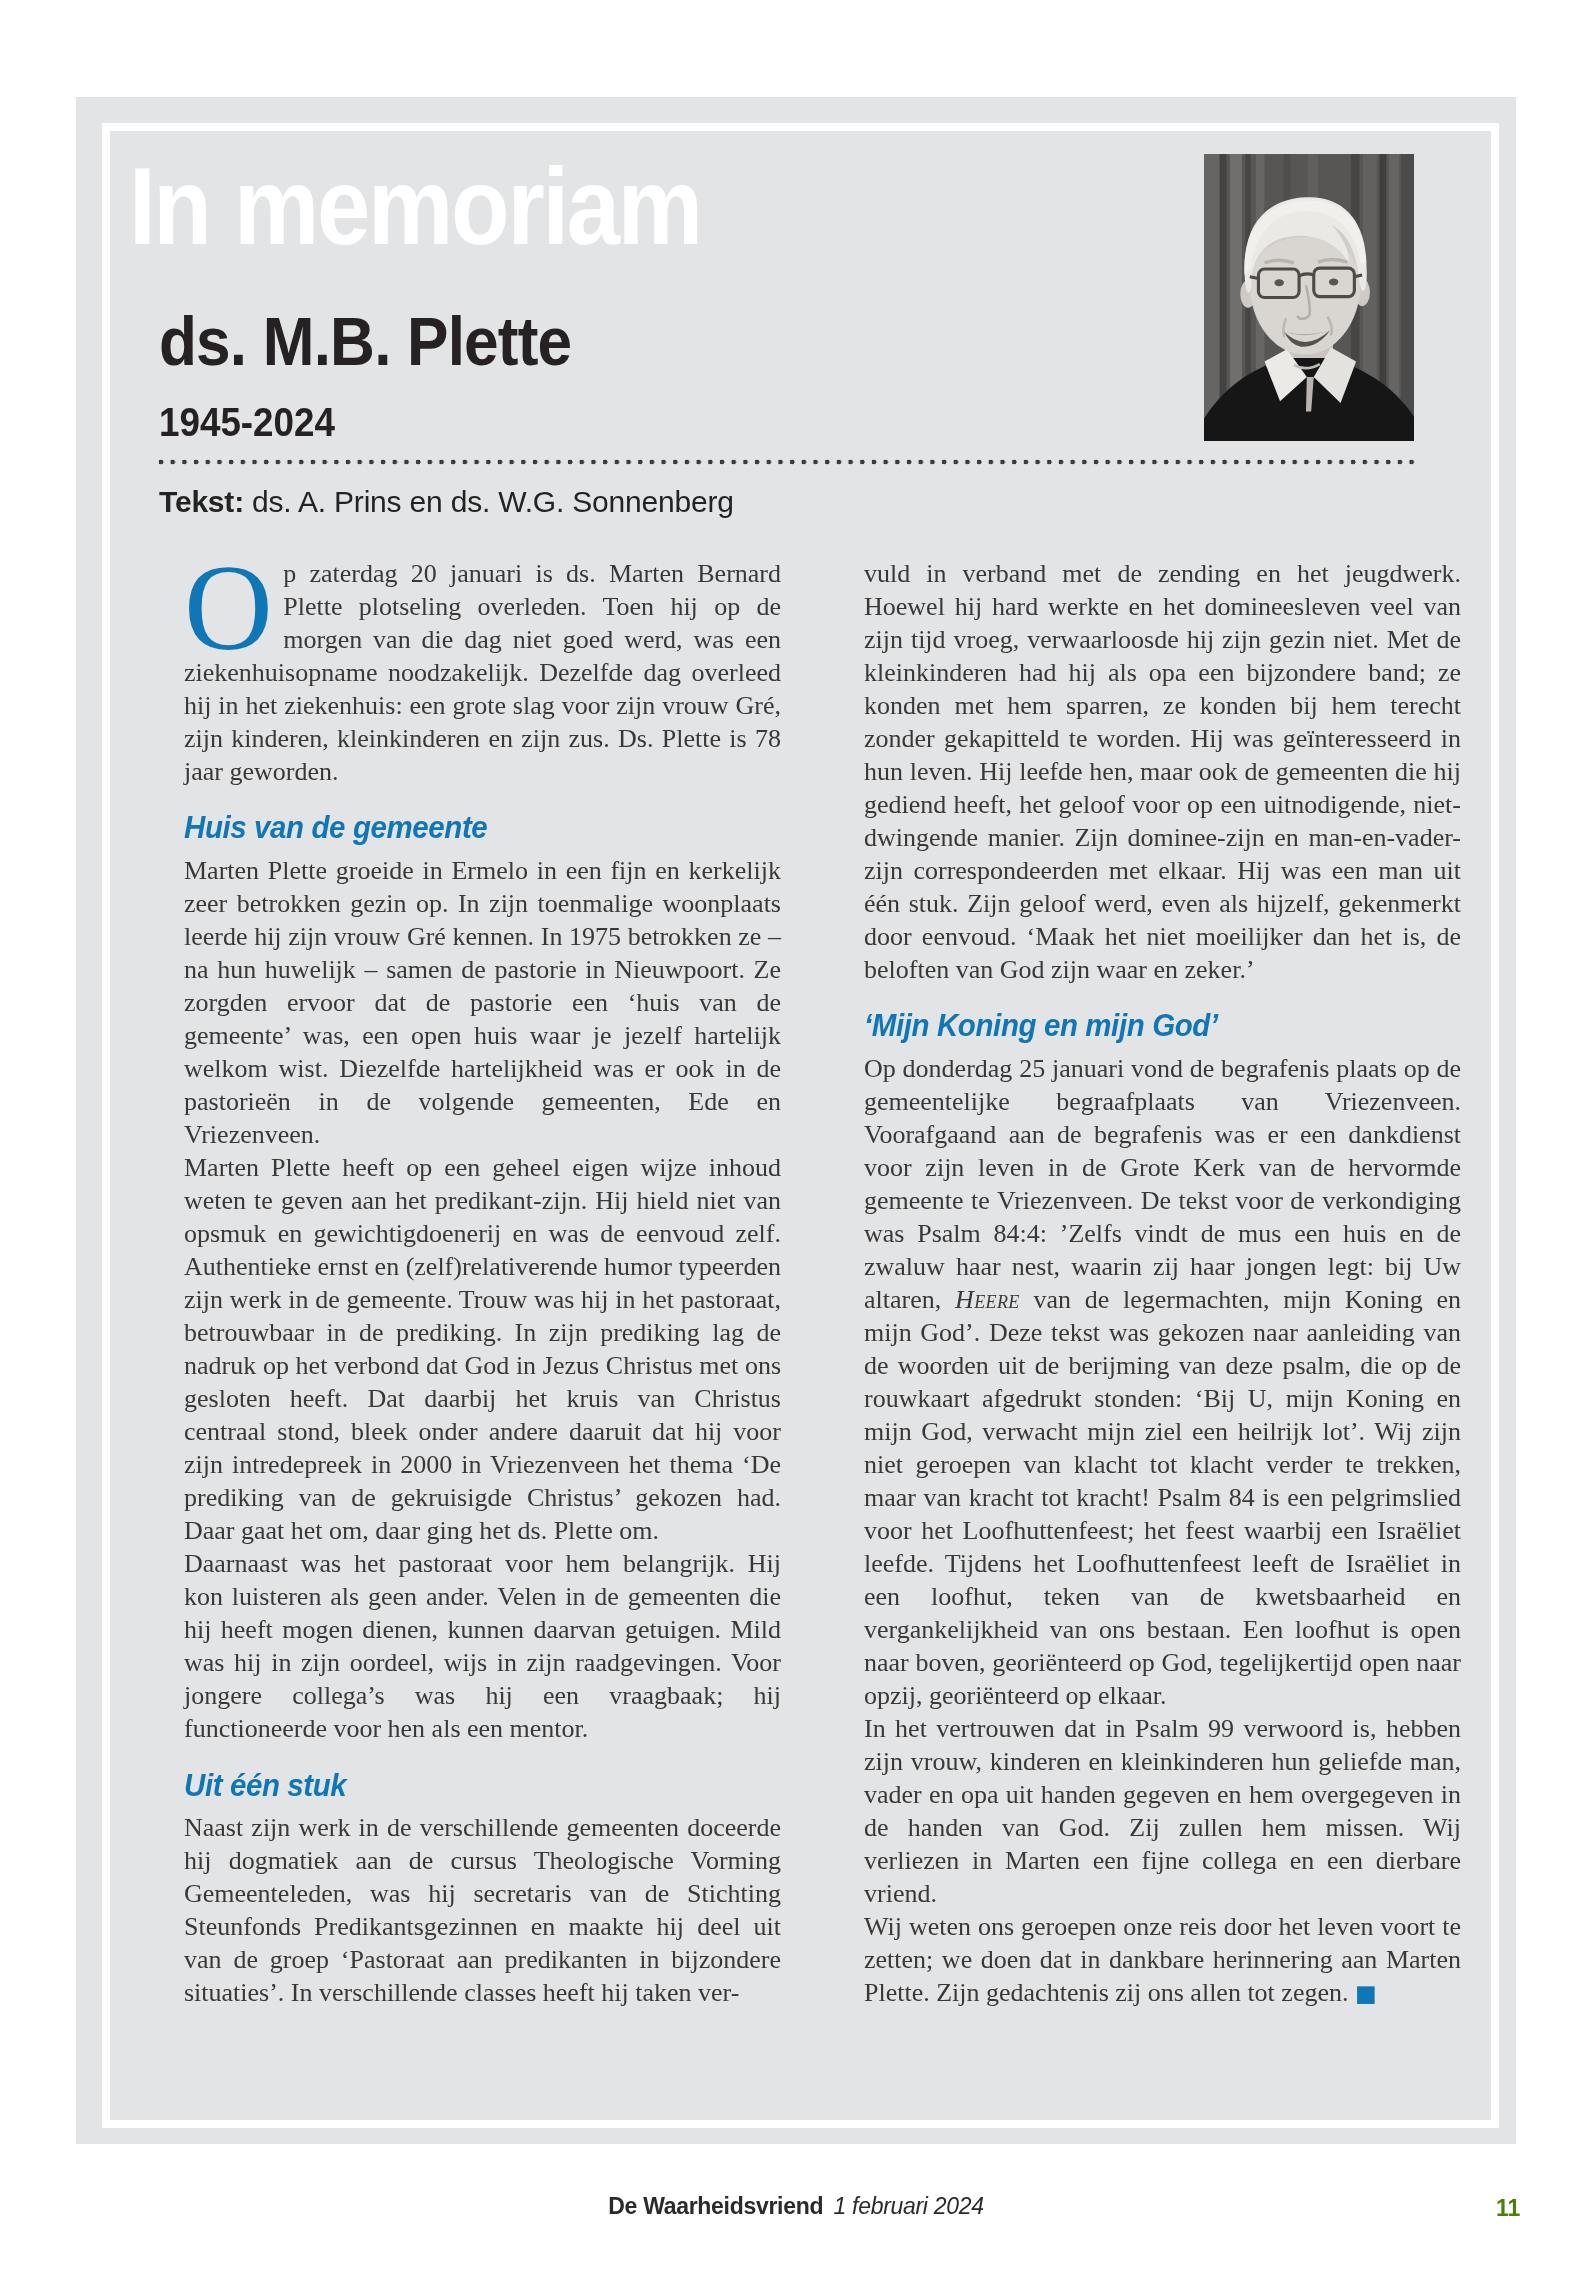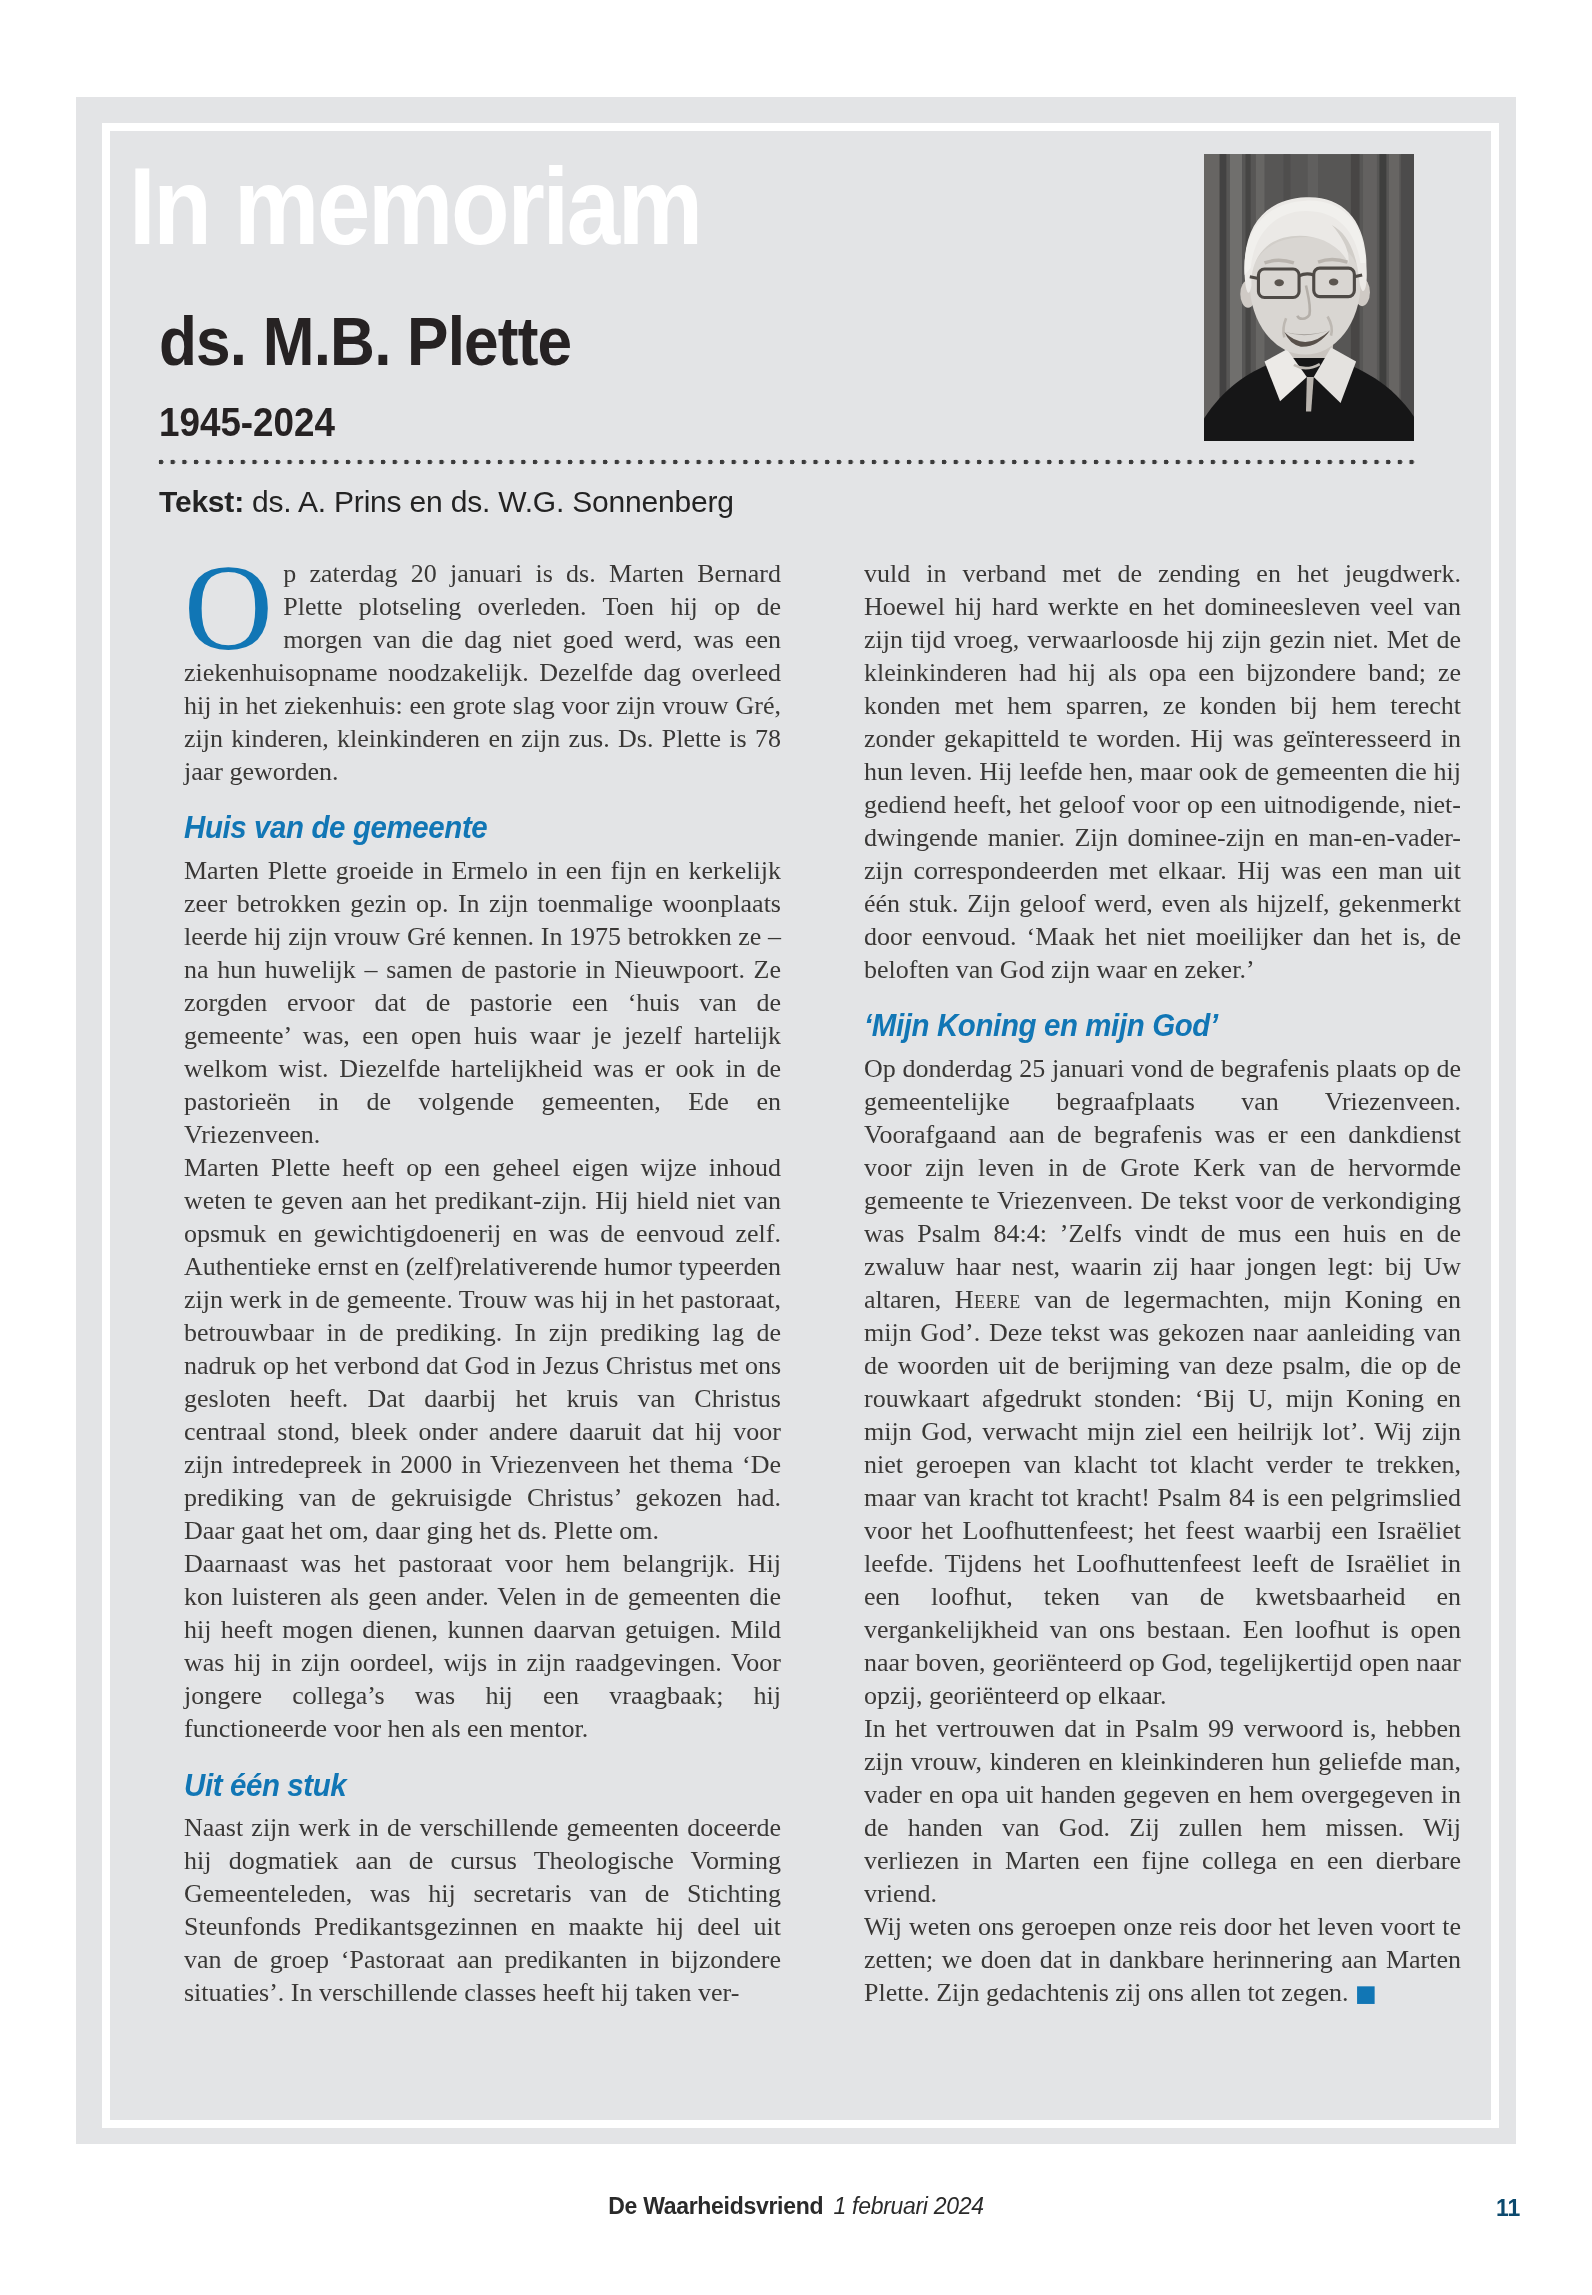--- a/index.html
+++ b/index.html
@@ -53,31 +53,31 @@
     float:left; font-family:"Liberation Serif","DejaVu Serif",serif;
     font-size:123px; line-height:93px; color:#1176b5; padding:3.5px 10.4px 0 0;
     font-weight:normal;
   }
   h3.section {
     margin:22.4px 0 7.8px 0; font-family:"Liberation Sans",sans-serif;
     font-style:italic; font-weight:bold; font-size:31px; line-height:36px;
     color:#1176b5; letter-spacing:-0.4px; transform:scaleX(0.95);
     transform-origin:left top; white-space:nowrap;
   }
-  .smallcaps { font-variant:small-caps; letter-spacing:0.4px; }
+  .smallcaps { font-variant:small-caps; letter-spacing:0.4px;font-style:italic; }
   .endmark { color:#1176b5; font-size:23px; font-family:"DejaVu Sans",sans-serif; }
   .footer {
     position:absolute; top:2193px; left:0; width:1592px; text-align:center;
     font-size:23px; color:#2a2a2a;
   }
   .footer .mag { font-weight:bold; letter-spacing:-0.3px; }
   .footer .date { font-style:italic; margin-left:10.4px; letter-spacing:-0.3px; }
   .pagenum {
     position:absolute; left:1496px; top:2195px;
-    font-size:23px; font-weight:bold; color:#0c4a6e;
+    font-size:23px; font-weight:bold; color:#4d7c0f;
   }
   .photo { position:absolute; left:1204px; top:154px; width:210px; height:287px; }
 </style>
 </head>
 <body>
 
 <div class="graybox"></div>
 <div class="frame"></div>
 
 <div class="rubric-title">In memoriam</div>

